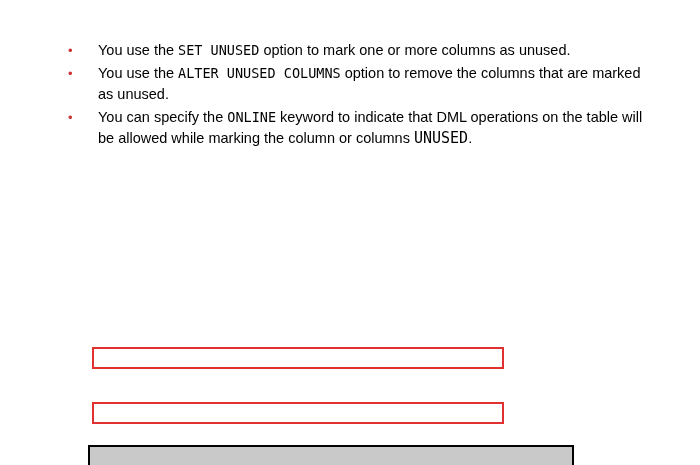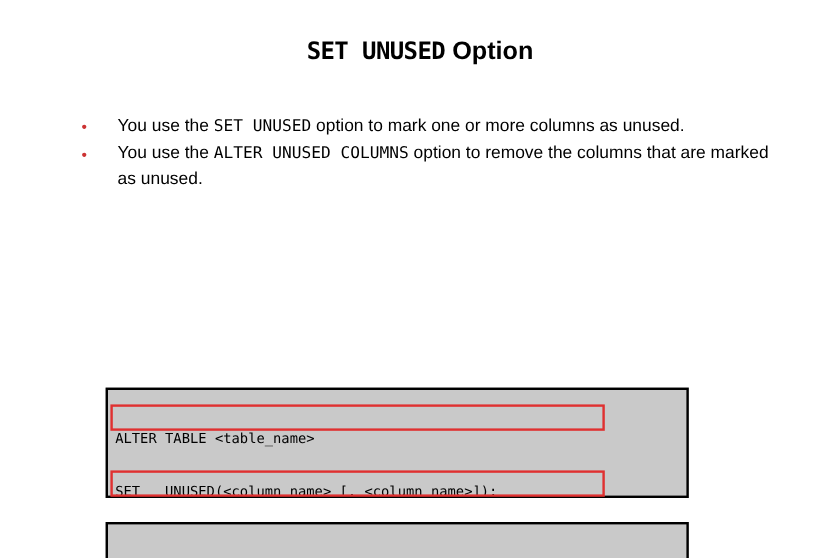--- a/index.html
+++ b/index.html
@@ -108,38 +108,33 @@
     top: 362px;
     width: 412px;
     height: 22px;
   }
 </style>
 </head>
 <body>
 
 <div class="slide">
 
-  <div class="title"><span class="mono">SET UNUSED</span><span> Option</span></div>
 
   <ul class="bullets">
     <li class="bullet">
       <span>You use the <span class="mono">SET UNUSED</span> option to mark one or more columns as unused.</span>
     </li>
     <li class="bullet">
       <span>You use the <span class="mono">ALTER UNUSED COLUMNS</span> option to remove the columns that are marked as unused.</span>
     </li>
+    <li class="bullet">
+      <span>You can specify the <span class="mono">ONLINE</span> keyword to indicate that DML operations on the table will be allowed while marking the column or columns <span class="mono-big">UNUSED</span>.</span>
+    </li>
   </ul>
 
-  <div class="codebox" id="codebox-1">
-    <div class="code-line">ALTER TABLE &lt;table_name&gt;</div>
-    <div class="code-line">SET   UNUSED(&lt;column_name&gt; [, &lt;column_name&gt;]);</div>
-    
-    
-    
-  </div>
 
   <div class="hl" id="hl-1"></div>
   <div class="hl" id="hl-2"></div>
 
   <div class="codebox" id="codebox-2">
     
     
   </div>
 
 </div>

